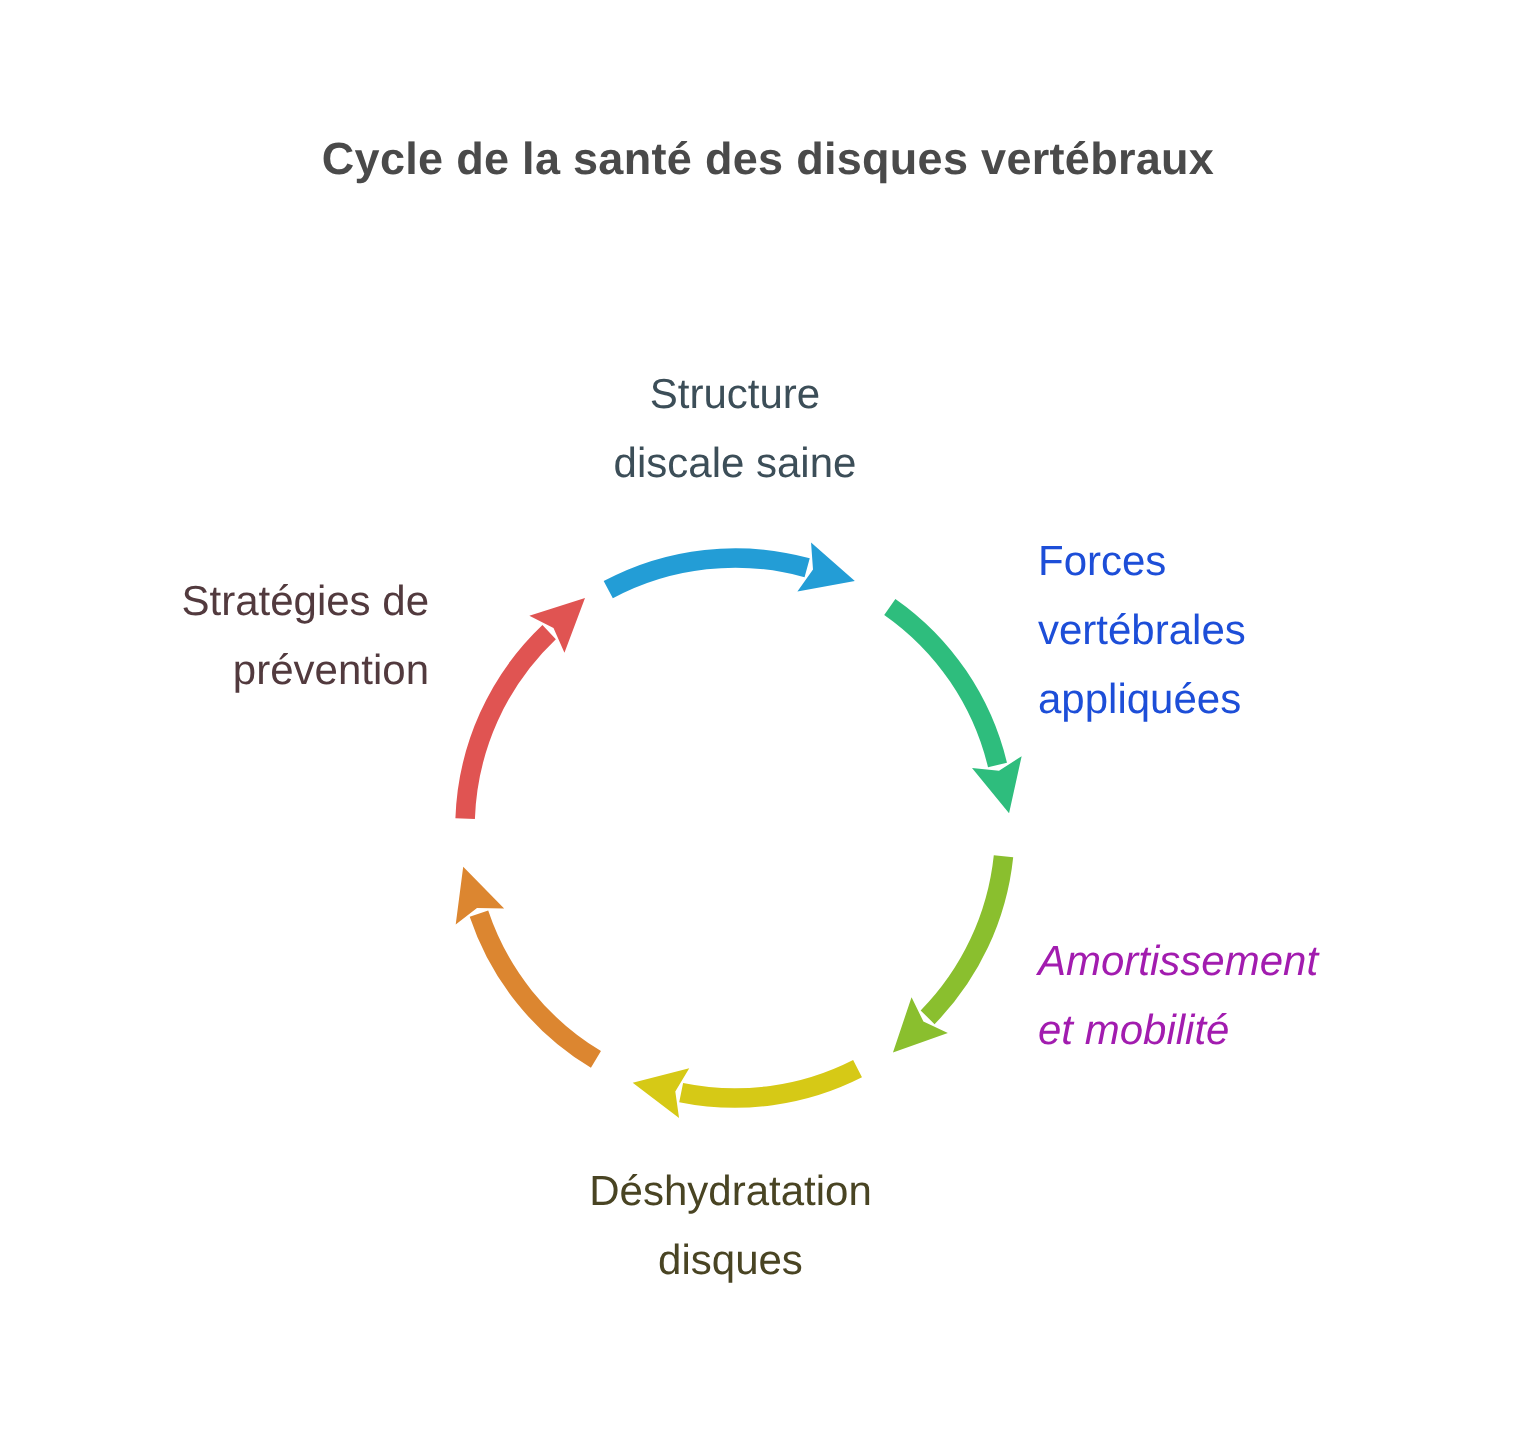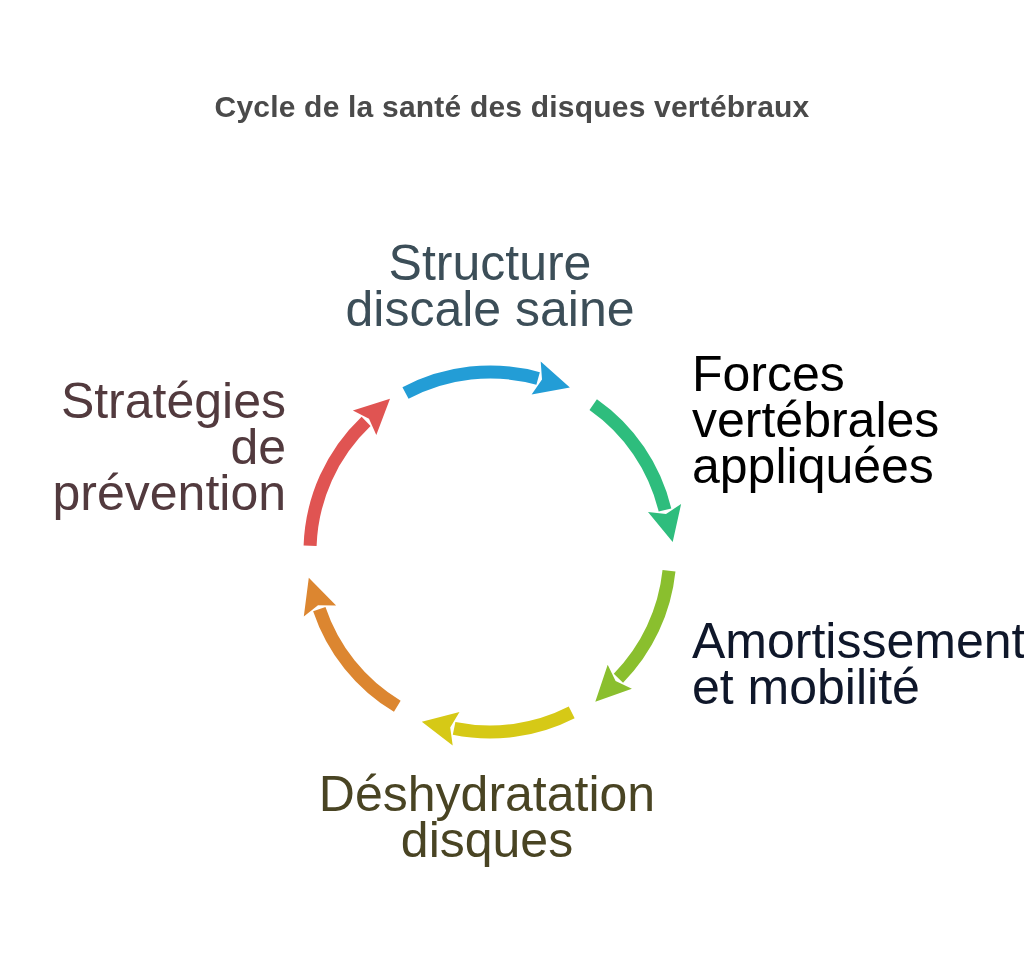--- a/index.html
+++ b/index.html
@@ -24,21 +24,21 @@
     font-weight: 700;
     letter-spacing: 0.2px;
   }
   .arrows-svg {
     position: absolute;
     top: 0; left: 0;
     width: 1024px; height: 957px;
   }
   .step-label {
     position: absolute;
-    font-size: 50px;
+    font-size: 28px;
     font-weight: 400;
     line-height: 46px;
     white-space: pre-line;
   }
   .pos-top        { left: 490px; top: 240px; transform: translateX(-50%); text-align: center; }
   .pos-upper-right{ left: 692px; top: 351px; text-align: left; }
   .pos-lower-right{ left: 692px; top: 618px; text-align: left; }
   .pos-bottom     { left: 487px; top: 771px; transform: translateX(-50%); text-align: center; }
   .pos-lower-left { right: 738px; top: 615px; text-align: right; }
   .pos-upper-left { right: 738px; top: 378px; text-align: right; }
@@ -85,25 +85,25 @@
         <path d="M 310.0 550.4 A 180 180 0 0 1 366.1 421.4" stroke="#ffffff" stroke-width="23" fill="none"></path>
         <polygon points="390.0,398.7 352.9,410.5 369.0,418.7 376.3,435.1" fill="#ffffff" stroke="#ffffff" stroke-width="9" stroke-linejoin="round"></polygon>
         <path d="M 310.1 545.7 A 180 180 0 0 1 366.1 421.4" stroke="#e05452" stroke-width="13" fill="none"></path>
         <polygon points="390.0,398.7 352.9,410.5 369.0,418.7 376.3,435.1" fill="#e05452"></polygon>
       </g>
     </svg>
 
   <div class="step-label pos-top" style="color: rgb(60, 78, 88);">Structure
 discale saine</div>
 
-  <div class="step-label pos-upper-right" style="color: #000000;">Forces
+  <div class="step-label pos-upper-right" style="color: #1d4ed8;">Forces
 vertébrales
 appliquées</div>
 
-  <div class="step-label pos-lower-right" style="color: #0f172a;">Amortissement
+  <div class="step-label pos-lower-right" style="color: #a21caf; font-style: italic;">Amortissement
 et mobilité</div>
 
   <div class="step-label pos-bottom" style="color: rgb(73, 68, 35);">Déshydratation
 disques</div>
 
 
   <div class="step-label pos-upper-left" style="color: rgb(82, 58, 62);">Stratégies de
 prévention</div>
 
 </div>

